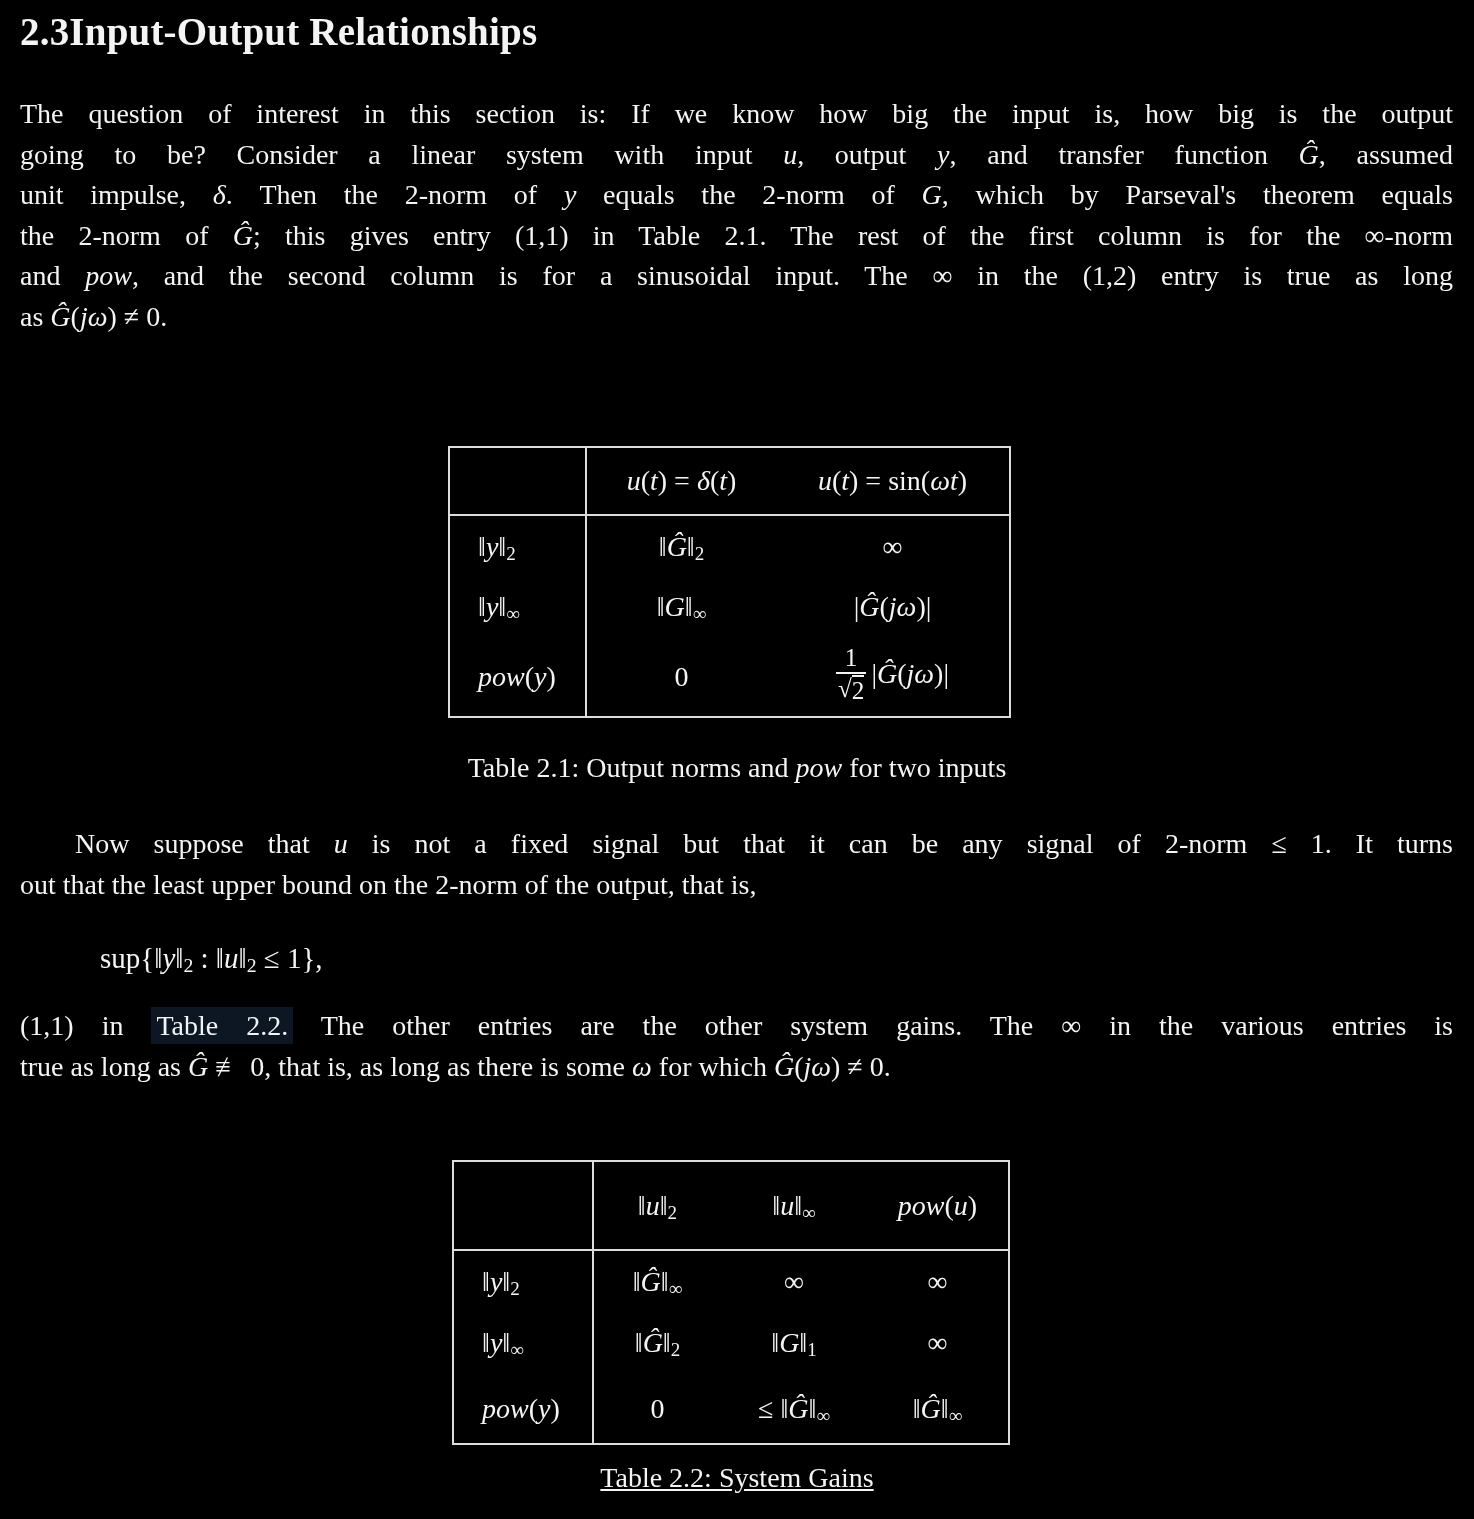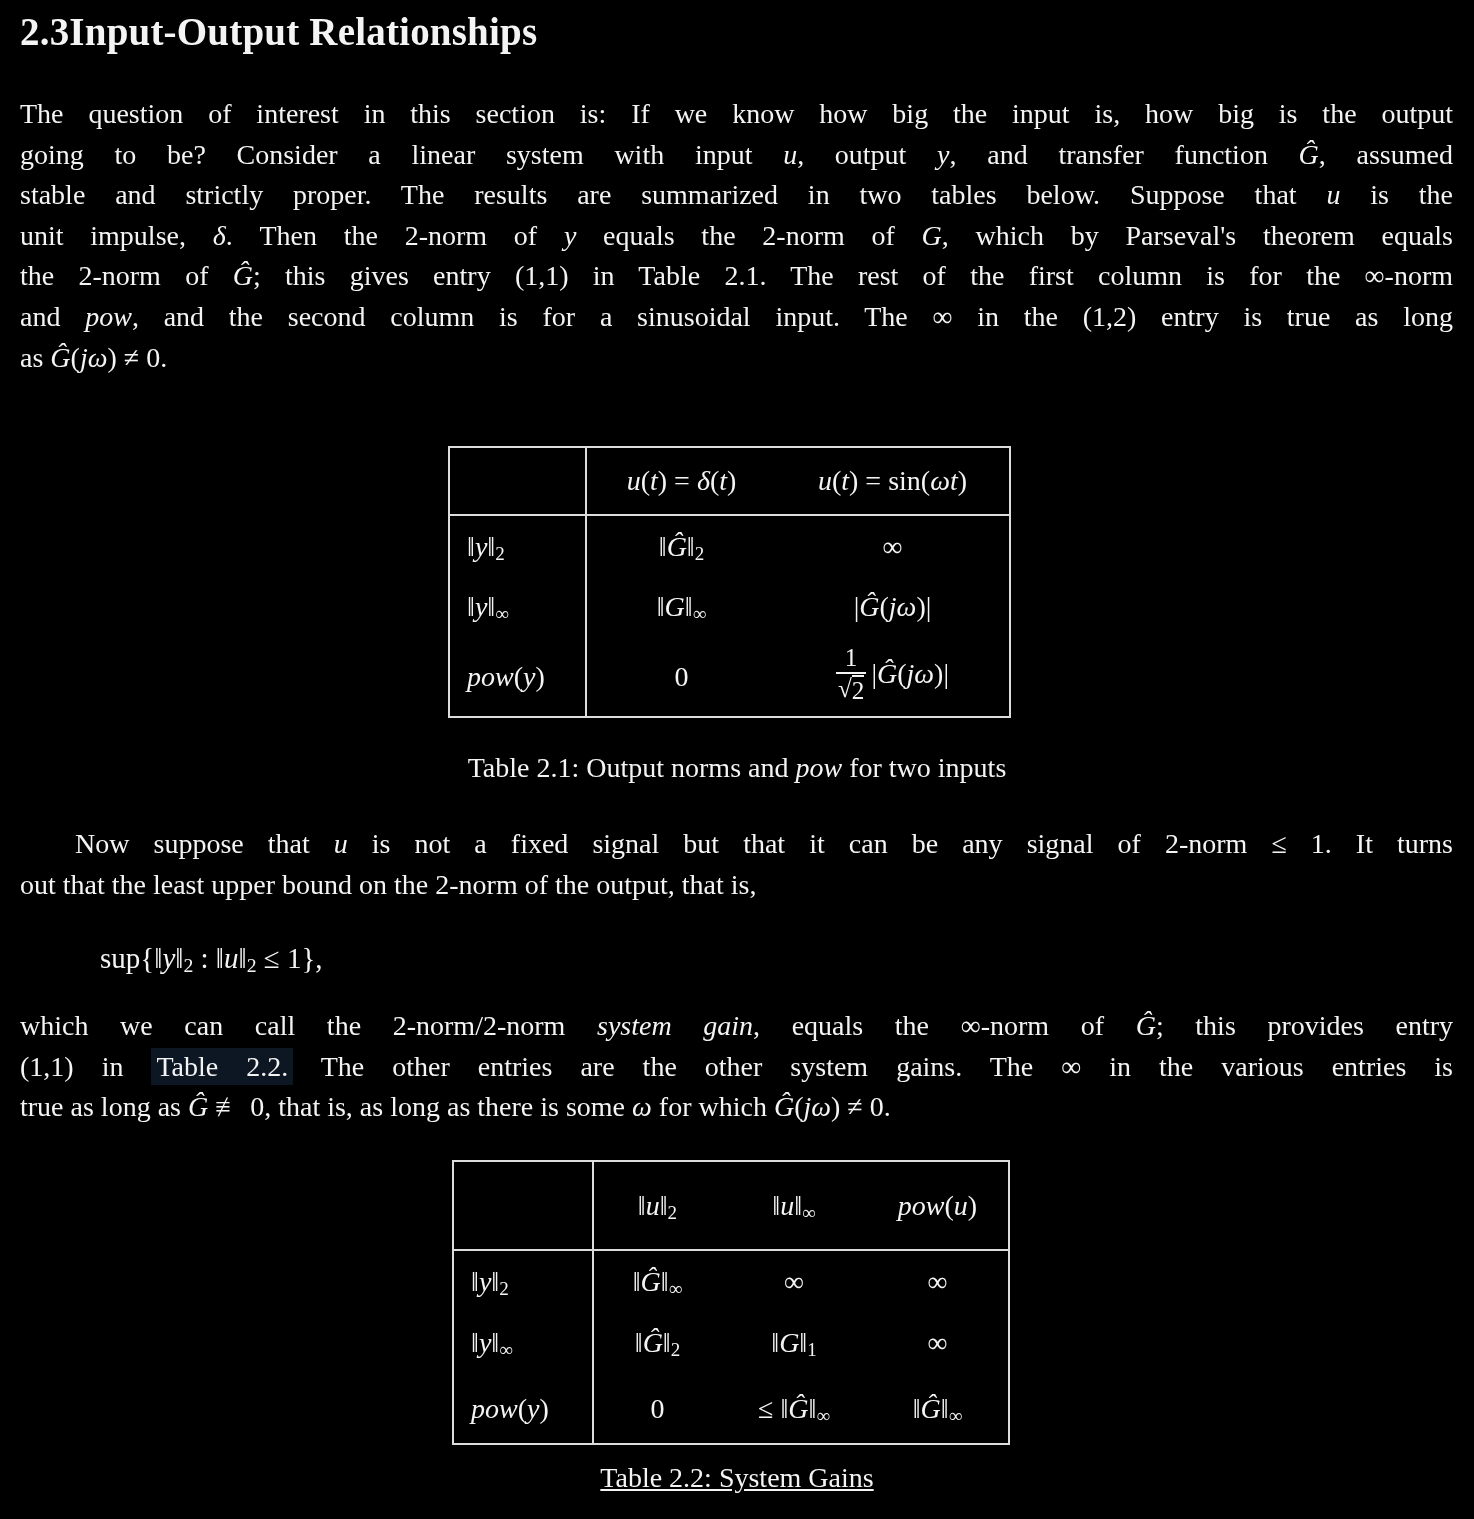--- a/index.html
+++ b/index.html
@@ -38,21 +38,21 @@
   .sg-hl{background:var(--hl);padding:3px 5px;}
   
   .mtable{
     border-collapse:collapse;position:absolute;
     font-size:28px;color:var(--fg);
     border:2px solid var(--border);
     table-layout:fixed;
   }
   .mtable td{vertical-align:middle;padding:0;}
   .mtable td.c{text-align:center;}
-  .mtable td.lbl{border-right:2px solid var(--border);text-align:left;padding-left:17px;}
+  .mtable td.lbl{border-right:2px solid var(--border);text-align:left;padding-left:28px;}
   .mtable tr.hrow td{border-bottom:2px solid var(--border);}
   #table1{left:448px;top:446px;}
   #table1 tr.hrow{height:68px;}
   #table1 tr.r1{height:62px;}
   #table1 tr.r2{height:60px;}
   #table1 tr.r3{height:80px;}
   #table2{left:452px;top:1160px;}
   #table2 tr.hrow{height:89px;}
   #table2 tr.r1{height:62px;}
   #table2 tr.r2{height:62px;}
@@ -75,21 +75,20 @@
 </head>
 <body>
 
 <div class="abs heading">
   <span class="num">2.3</span><span>Input-Output Relationships</span>
 </div>
 
 <div id="para1" class="abs para">
   <div class="line just"><span class="sg-rm">The question of interest in this section is: If we know how big the input is, how big is the output</span></div>
   <div class="line just"><span class="sg-rm">going to be? Consider a linear system with input </span><span class="sg-it">u</span><span class="sg-rm">, output </span><span class="sg-it">y</span><span class="sg-rm">, and transfer function </span><span class="sg-it">Ĝ</span><span class="sg-rm">, assumed</span></div>
-  <div class="line just"><span class="sg-rm">stable and strictly proper. The results are summarized in two tables below. Suppose that </span><span class="sg-it">u</span><span class="sg-rm"> is the</span></div>
   <div class="line just"><span class="sg-rm">unit impulse, </span><span class="sg-it">δ</span><span class="sg-rm">. Then the 2-norm of </span><span class="sg-it">y</span><span class="sg-rm"> equals the 2-norm of </span><span class="sg-it">G</span><span class="sg-rm">, which by Parseval's theorem equals</span></div>
   <div class="line just"><span class="sg-rm">the 2-norm of </span><span class="sg-it">Ĝ</span><span class="sg-rm">; this gives entry (1,1) in Table 2.1. The rest of the first column is for the ∞-norm</span></div>
   <div class="line just"><span class="sg-rm">and </span><span class="sg-it">pow</span><span class="sg-rm">, and the second column is for a sinusoidal input. The ∞ in the (1,2) entry is true as long</span></div>
   <div class="line"><span class="sg-rm">as </span><span class="sg-it">Ĝ</span><span class="sg-rm">(</span><span class="sg-it">jω</span><span class="sg-rm">) ≠ 0.</span></div>
 </div>
 
 <table id="table1" class="mtable">
   <colgroup>
       <col style="width:137px">
       <col style="width:190px">
@@ -128,21 +127,20 @@
 <div id="caption1" class="abs caption"><span class="sg-rm">Table 2.1: Output norms and </span><span class="sg-it">pow</span><span class="sg-rm"> for two inputs</span></div>
 
 <div id="para2" class="abs para">
   <div class="line just indent"><span class="sg-rm">Now suppose that </span><span class="sg-it">u</span><span class="sg-rm"> is not a fixed signal but that it can be any signal of 2-norm ≤ 1. It turns</span></div>
   <div class="line"><span class="sg-rm">out that the least upper bound on the 2-norm of the output, that is,</span></div>
 </div>
 
 <div id="equation" class="abs"><span class="sg-rm">sup{</span><span class="sg-rm">‖</span><span class="sg-it">y</span><span class="sg-rm">‖</span><span class="sg-sub">2</span><span class="sg-rm"> : </span><span class="sg-rm">‖</span><span class="sg-it">u</span><span class="sg-rm">‖</span><span class="sg-sub">2</span><span class="sg-rm"> ≤ 1},</span></div>
 
 <div id="para3" class="abs para">
-  <div class="line just"><span class="sg-rm">which we can call the 2-norm/2-norm </span><span class="sg-it">system gain</span><span class="sg-rm">, equals the ∞-norm of </span><span class="sg-it">Ĝ</span><span class="sg-rm">; this provides entry</span></div>
   <div class="line just"><span class="sg-rm">(1,1) in </span><span class="sg-hl">Table 2.2.</span><span class="sg-rm"> The other entries are the other system gains. The ∞ in the various entries is</span></div>
   <div class="line"><span class="sg-rm">true as long as </span><span class="sg-it">Ĝ</span><span class="sg-rm"> ≢ 0, that is, as long as there is some </span><span class="sg-it">ω</span><span class="sg-rm"> for which </span><span class="sg-it">Ĝ</span><span class="sg-rm">(</span><span class="sg-it">jω</span><span class="sg-rm">) ≠ 0.</span></div>
 </div>
 
 <table id="table2" class="mtable">
   <colgroup>
       <col style="width:140px">
       <col style="width:128px">
       <col style="width:146px">
       <col style="width:142px">

